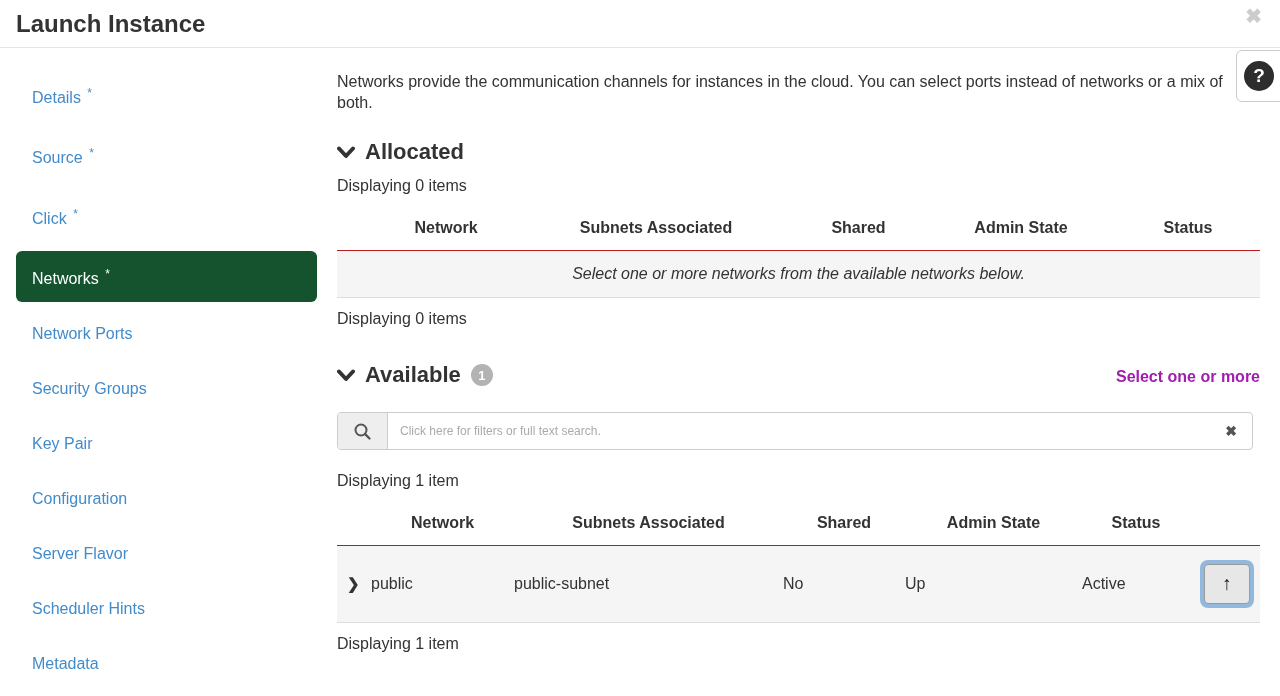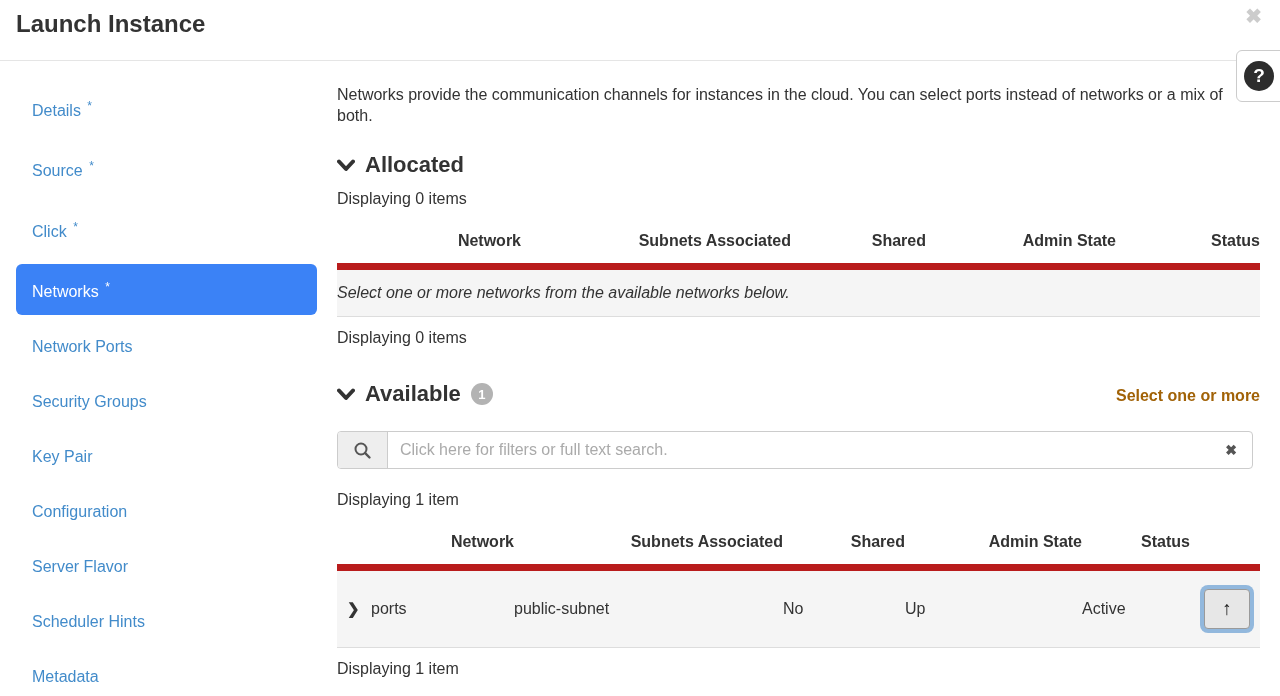--- a/index.html
+++ b/index.html
@@ -9,21 +9,21 @@
     background: #fff;
     color: #333;
     font-family: "Liberation Sans", sans-serif;
     font-size: 16px;
     overflow: hidden;
     position: relative;
   }
 
   
   .modal-header {
-    height: 61px;
+    height: 48px;
     border-bottom: 1px solid #e5e5e5;
     padding: 10px 16px 0;
     position: relative;
   }
   .modal-title {
     margin: 0;
     font-size: 24px;
     font-weight: 700;
     color: #333;
   }
@@ -70,21 +70,21 @@
     padding: 12px 16px;
     margin-bottom: 9px;
     border-radius: 6px;
     color: #428bca;
     font-size: 16px;
     line-height: 22px;
     text-decoration: none;
     cursor: pointer;
   }
   .nav-item.active {
-    background: #3b82f6;
+    background: #14532d;
     color: #fff;
   }
   .star { font-size: 12px; margin-left: 2px; }
 
   .content {
     flex: 1;
     padding: 23px 20px 0 0;
   }
 
   .description {
@@ -109,21 +109,21 @@
   .section-row {
     display: flex;
     align-items: flex-end;
     justify-content: space-between;
     margin-top: 34px;
   }
   .section-row .section-heading { margin: 0; }
   .select-hint {
     font-weight: 700;
     font-size: 16px;
-    color: #a16207;
+    color: #a21caf;
     padding-bottom: 2px;
   }
   .count-badge {
     display: inline-flex;
     align-items: center;
     justify-content: center;
     min-width: 22px; height: 22px;
     border-radius: 50%;
     background: #b3b3b3;
     color: #fff;
@@ -138,32 +138,32 @@
   }
   .display-caption.bottom { margin: 12px 0 0; }
 
   
   table.tbl {
     width: 100%;
     border-collapse: collapse;
     table-layout: fixed;
   }
   table.tbl th {
-    text-align: right;
+    text-align: center;
     font-size: 16px;
     font-weight: 700;
     color: #333;
     padding: 18px 0 13px;
-    border-bottom: 7px solid #b91c1c;
+    border-bottom: 1px solid #b91c1c;
   }
   tr.empty-row td {
     background: #f5f5f5;
     border-top: 1px solid #e5e5e5;
     border-bottom: 1px solid #ddd;
-    text-align: left;
+    text-align: center;
     font-style: italic;
     font-size: 16px;
     color: #333;
     padding: 14px 0;
   }
   tr.data-row td {
     background: #f5f5f5;
     border-top: 1px solid #e5e5e5;
     border-bottom: 1px solid #ddd;
     font-size: 16px;
@@ -207,21 +207,21 @@
     width: 50px;
     background: #eee;
     border-right: 1px solid #ccc;
     display: flex; align-items: center; justify-content: center;
   }
   .search-input {
     flex: 1;
     border: none;
     outline: none;
     padding: 0 12px;
-    font-size: 16px;
+    font-size: 12px;
     color: #555;
     font-family: "Liberation Sans", sans-serif;
     background: transparent;
   }
   .search-input::placeholder { color: #aaa; }
   .clear-x {
     width: 42px;
     display: flex; align-items: center; justify-content: center;
     color: #555;
     font-size: 14px;
@@ -339,21 +339,21 @@
           <th>Subnets Associated</th>
           <th>Shared</th>
           <th>Admin State</th>
           <th>Status</th>
           <th></th>
         </tr>
       </thead>
       <tbody>
         <tr class="data-row">
           <td class="col-exp"><span class="row-chevron">❯</span></td>
-          <td>ports</td>
+          <td>public</td>
           <td>public-subnet</td>
           <td>No</td>
           <td>Up</td>
           <td>Active</td>
           <td class="col-action">
             <button class="up-btn"><span>↑</span></button>
           </td>
         </tr>
       </tbody>
     </table>

